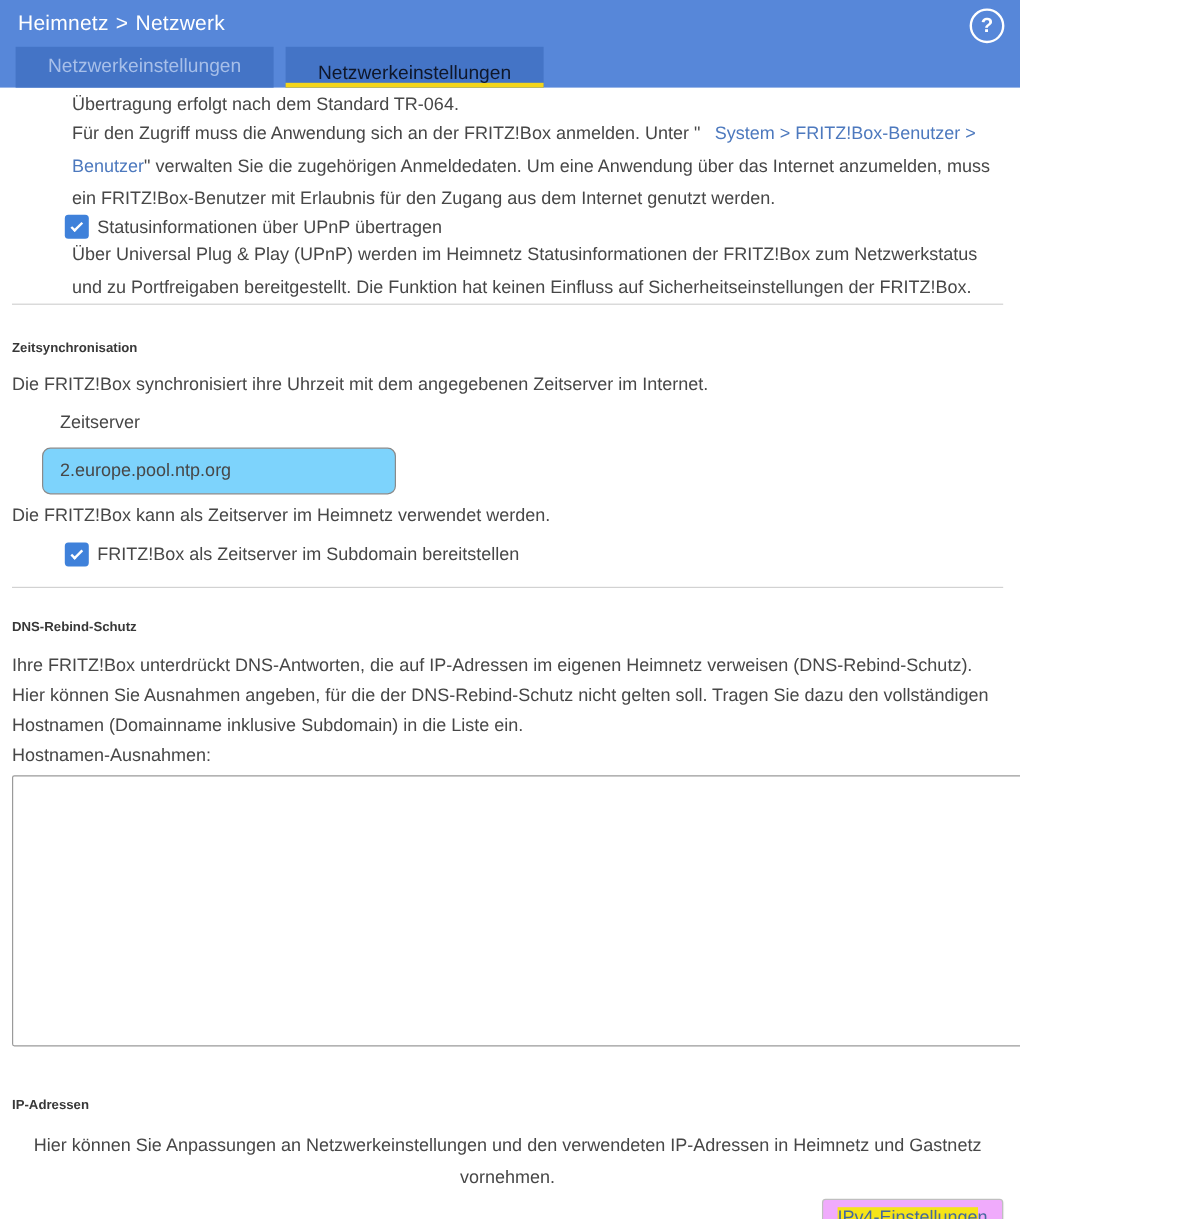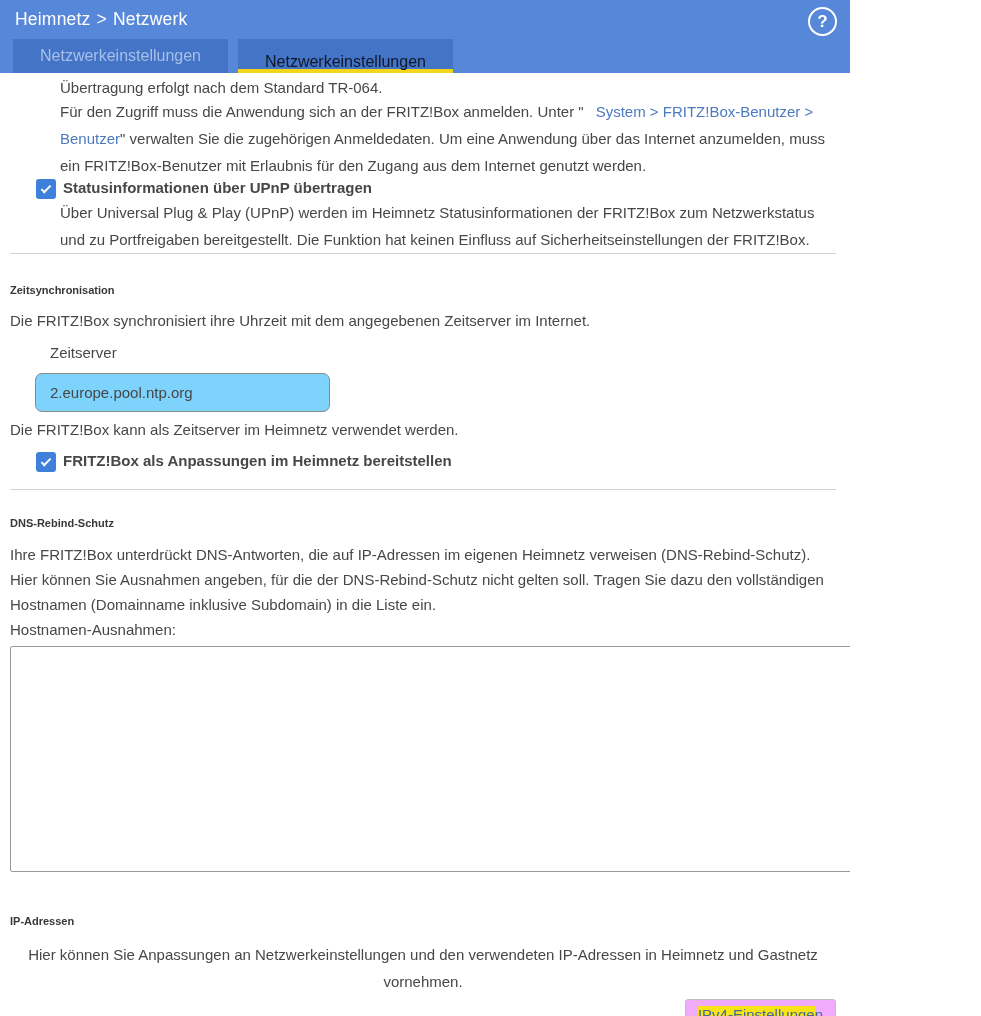--- a/index.html
+++ b/index.html
@@ -30,21 +30,21 @@
   .tab.active { color:#0f172a; border-bottom:4px solid #f3d51a; padding-top:16px;text-align:right; }
 
   
   .content { padding:0 14px 0 10px; }
   .content p { line-height:27px; }
   .indent { margin-left:50px; }
   .p1 { margin-top:4px; line-height:21px !important; }
   .p2 { max-width:905px; }
   .link { color:#4d79be; cursor:pointer;margin-left:12px; }
 
-  .checkbox-row { display:flex; align-items:flex-start; margin-left:26px;font-weight:bold; }
+  .checkbox-row { display:flex; align-items:center; margin-left:44px; }
   .checkbox {
     width:20px; height:20px; background:#3f81da; border-radius:3px;
     display:flex; align-items:center; justify-content:center; cursor:pointer; flex:0 0 auto;
   }
   .checkmark {
     width:10px; height:5px; border-left:2px solid #fff; border-bottom:2px solid #fff;
     transform:rotate(-45deg) translate(1px,-1px);
   }
   .checkbox-label { margin-left:7px; }
   .cb1 { margin-top:0px; }
@@ -126,21 +126,21 @@
 
     <h3 class="section h-zeit">Zeitsynchronisation</h3>
     <p class="p-zeit">Die FRITZ!Box synchronisiert ihre Uhrzeit mit dem angegebenen Zeitserver im Internet.</p>
     <div class="lbl-zeitserver">Zeitserver</div>
     <input class="input-zeitserver" type="text" value="2.europe.pool.ntp.org" style="">
     <p class="p-zeit2">Die FRITZ!Box kann als Zeitserver im Heimnetz verwendet werden.</p>
     <div class="checkbox-row cb2">
       <div class="checkbox">
         <span class="checkmark"></span>
       </div>
-      <span class="checkbox-label">FRITZ!Box als Anpassungen im Heimnetz bereitstellen</span>
+      <span class="checkbox-label">FRITZ!Box als Zeitserver im Subdomain bereitstellen</span>
     </div>
 
     <hr class="divider hr2">
 
     <h3 class="section h-dns">DNS-Rebind-Schutz</h3>
     <p class="p-dns">Ihre FRITZ!Box unterdrückt DNS-Antworten, die auf IP-Adressen im eigenen Heimnetz verweisen (DNS-Rebind-Schutz). Hier können Sie Ausnahmen angeben, für die der DNS-Rebind-Schutz nicht gelten soll. Tragen Sie dazu den vollständigen Hostnamen (Domainname inklusive Subdomain) in die Liste ein.</p>
     <div class="lbl-host">Hostnamen-Ausnahmen:</div>
     <textarea class="textarea-host" style=""></textarea>
 
     <h3 class="section h-ip">IP-Adressen</h3>

